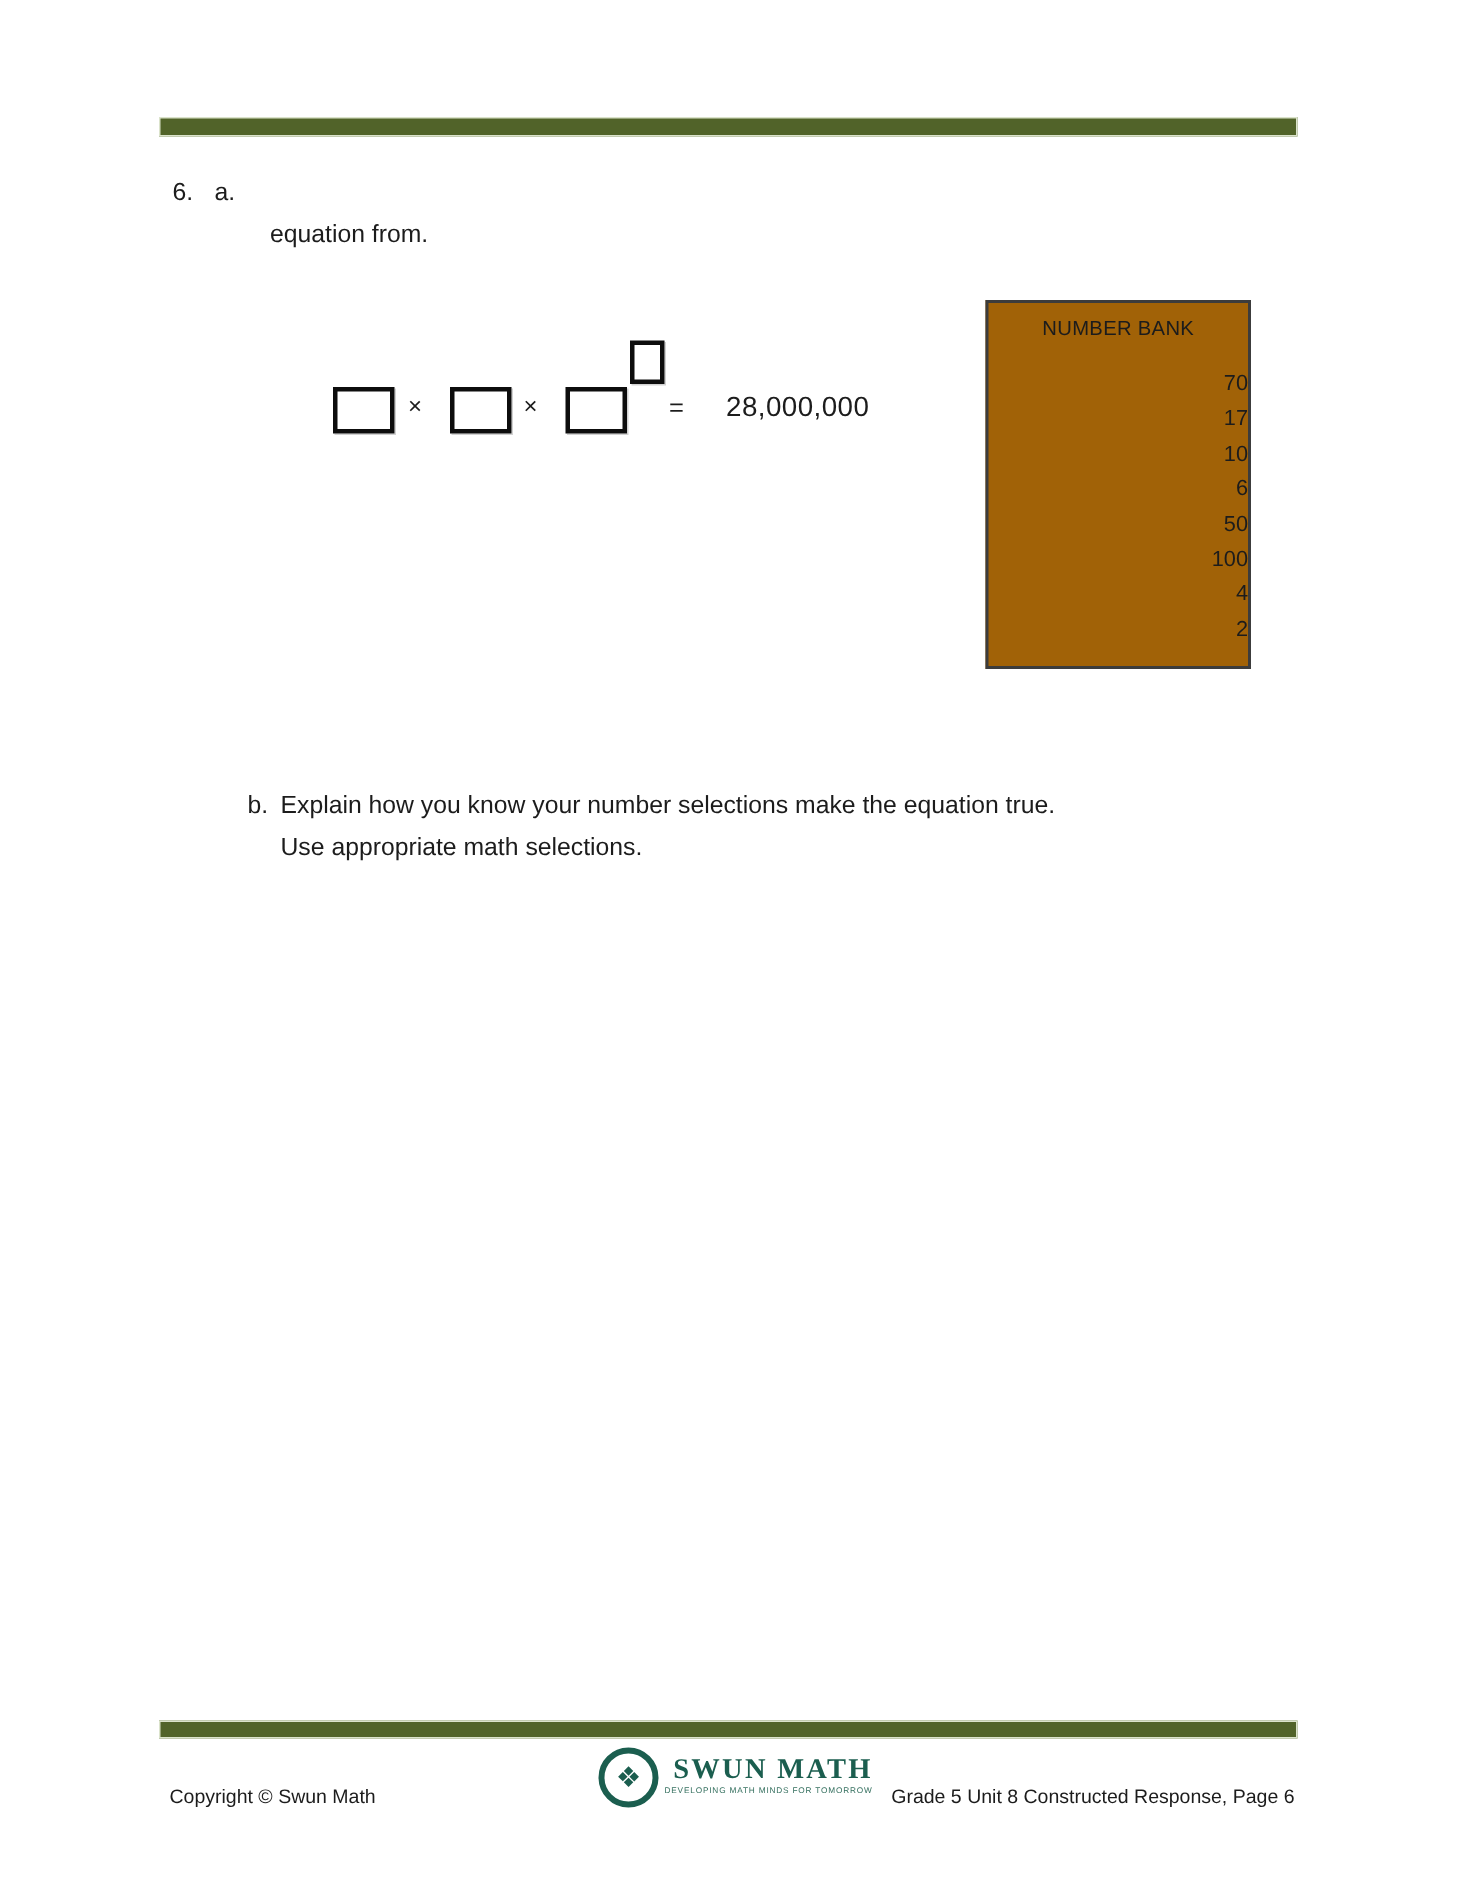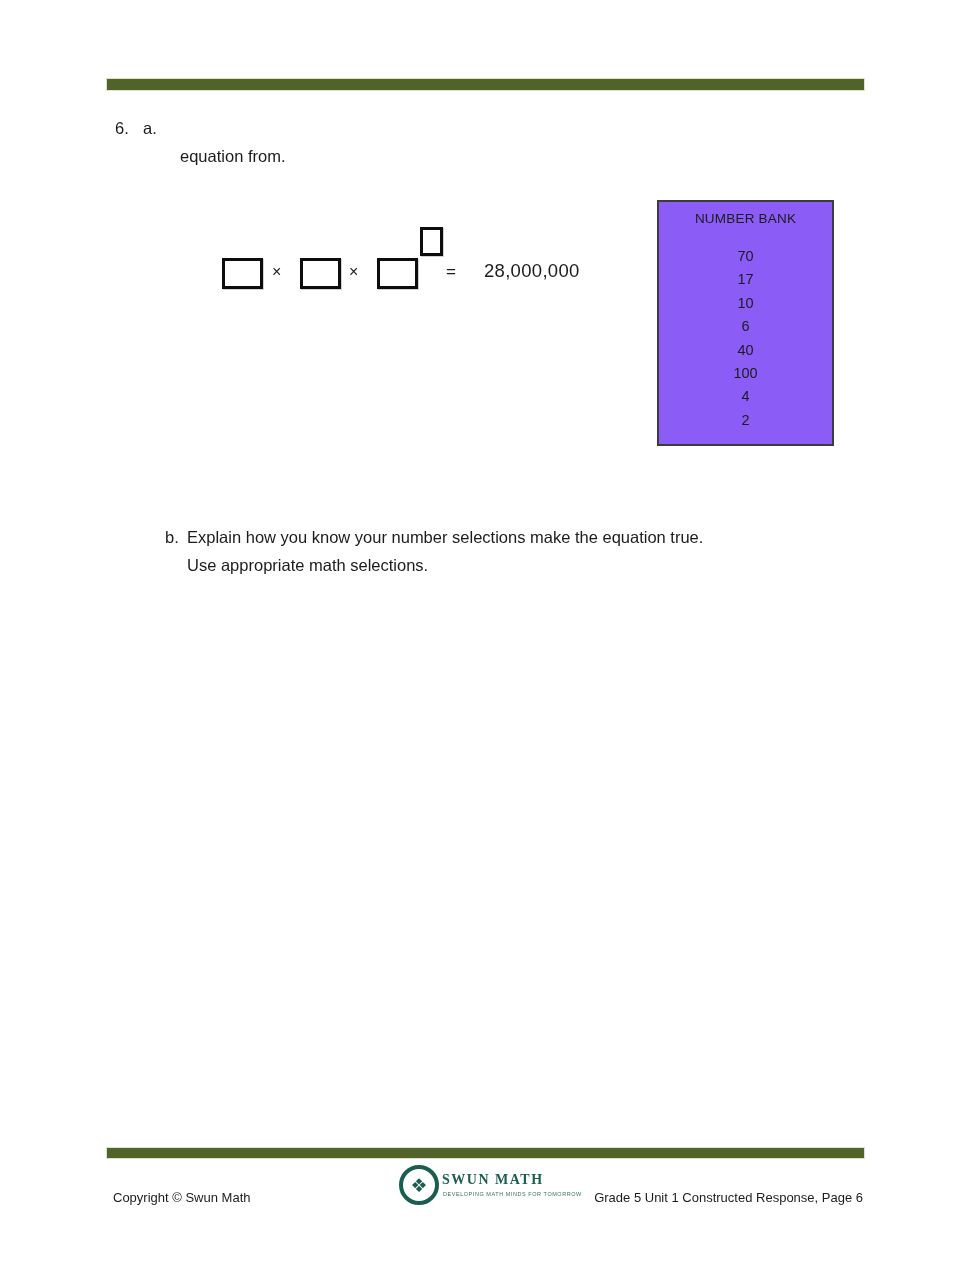--- a/index.html
+++ b/index.html
@@ -60,31 +60,31 @@
   .times1 { left: 272px; top: 263px; }
   .times2 { left: 349px; top: 263px; }
   .equals { left: 446px; top: 262px; font-size: 17px; }
   .result { position: absolute; left: 484px; top: 260px; font-size: 18.5px; letter-spacing: 0.3px; }
 
   
   .number-bank {
     position: absolute;
     left: 657px; top: 200px;
     width: 177px; height: 246px;
-    background: #8b5cf6;
+    background: #a16207;
     border: 2px solid #3c3c3c;
     box-sizing: border-box;
     text-align: center;
   }
   .nb-title {
     margin-top: 9px;
     font-size: 13.5px;
     letter-spacing: 0.2px;
   }
-  .nb-list { margin-top: 19px; }
+  .nb-list { margin-top: 19px; text-align: right; }
   .nb-item {
     font-size: 14.5px;
     line-height: 23.4px;
   }
 
   
   .footer-left  { position: absolute; left: 113px; top: 1190px; font-size: 13px; }
   .footer-right { position: absolute; right: 116px; top: 1190px; font-size: 13px; }
 
   .logo {
@@ -103,25 +103,26 @@
     justify-content: center;
     color: #1b5e4f;
     font-size: 19px;
     line-height: 1;
     margin-right: 3px;
   }
   .logo-textblock { margin-top: 4px; }
   .logo-name {
     font-family: "Liberation Serif", serif;
     font-weight: bold;
-    font-size: 14px;
+    font-size: 19px;
     line-height: 21px;
     color: #1b5e4f;
     letter-spacing: 1.5px;
     white-space: nowrap;
+    text-align: right;
   }
   .logo-tagline {
     font-size: 5.5px;
     letter-spacing: 0.55px;
     color: #35705f;
     white-space: nowrap;
     margin-top: 1px;
     margin-left: 1px;
   }
 </style>
@@ -145,21 +146,21 @@
   <span class="op equals">=</span>
   <span class="result">28,000,000</span>
 
   <div class="number-bank">
     <div class="nb-title">NUMBER BANK</div>
     <div class="nb-list">
         <div class="nb-item">70</div>
         <div class="nb-item">17</div>
         <div class="nb-item">10</div>
         <div class="nb-item">6</div>
-        <div class="nb-item">40</div>
+        <div class="nb-item">50</div>
         <div class="nb-item">100</div>
         <div class="nb-item">4</div>
         <div class="nb-item">2</div>
       </div>
   </div>
 
   <span class="q-text blabel">b.</span>
   <span class="q-text bline1">Explain how you know your number selections make the equation true.</span>
   <span class="q-text bline2">Use appropriate math selections.</span>
 
@@ -170,15 +171,15 @@
   <div class="logo">
     <div class="logo-emblem">
       <span>❖</span>
     </div>
     <div class="logo-textblock">
       <div class="logo-name">SWUN MATH</div>
       <div class="logo-tagline">DEVELOPING MATH MINDS FOR TOMORROW</div>
     </div>
   </div>
 
-  <span class="footer-right">Grade 5 Unit 1 Constructed Response, Page 6</span>
+  <span class="footer-right">Grade 5 Unit 8 Constructed Response, Page 6</span>
 
 </div>
 
 </body></html>

